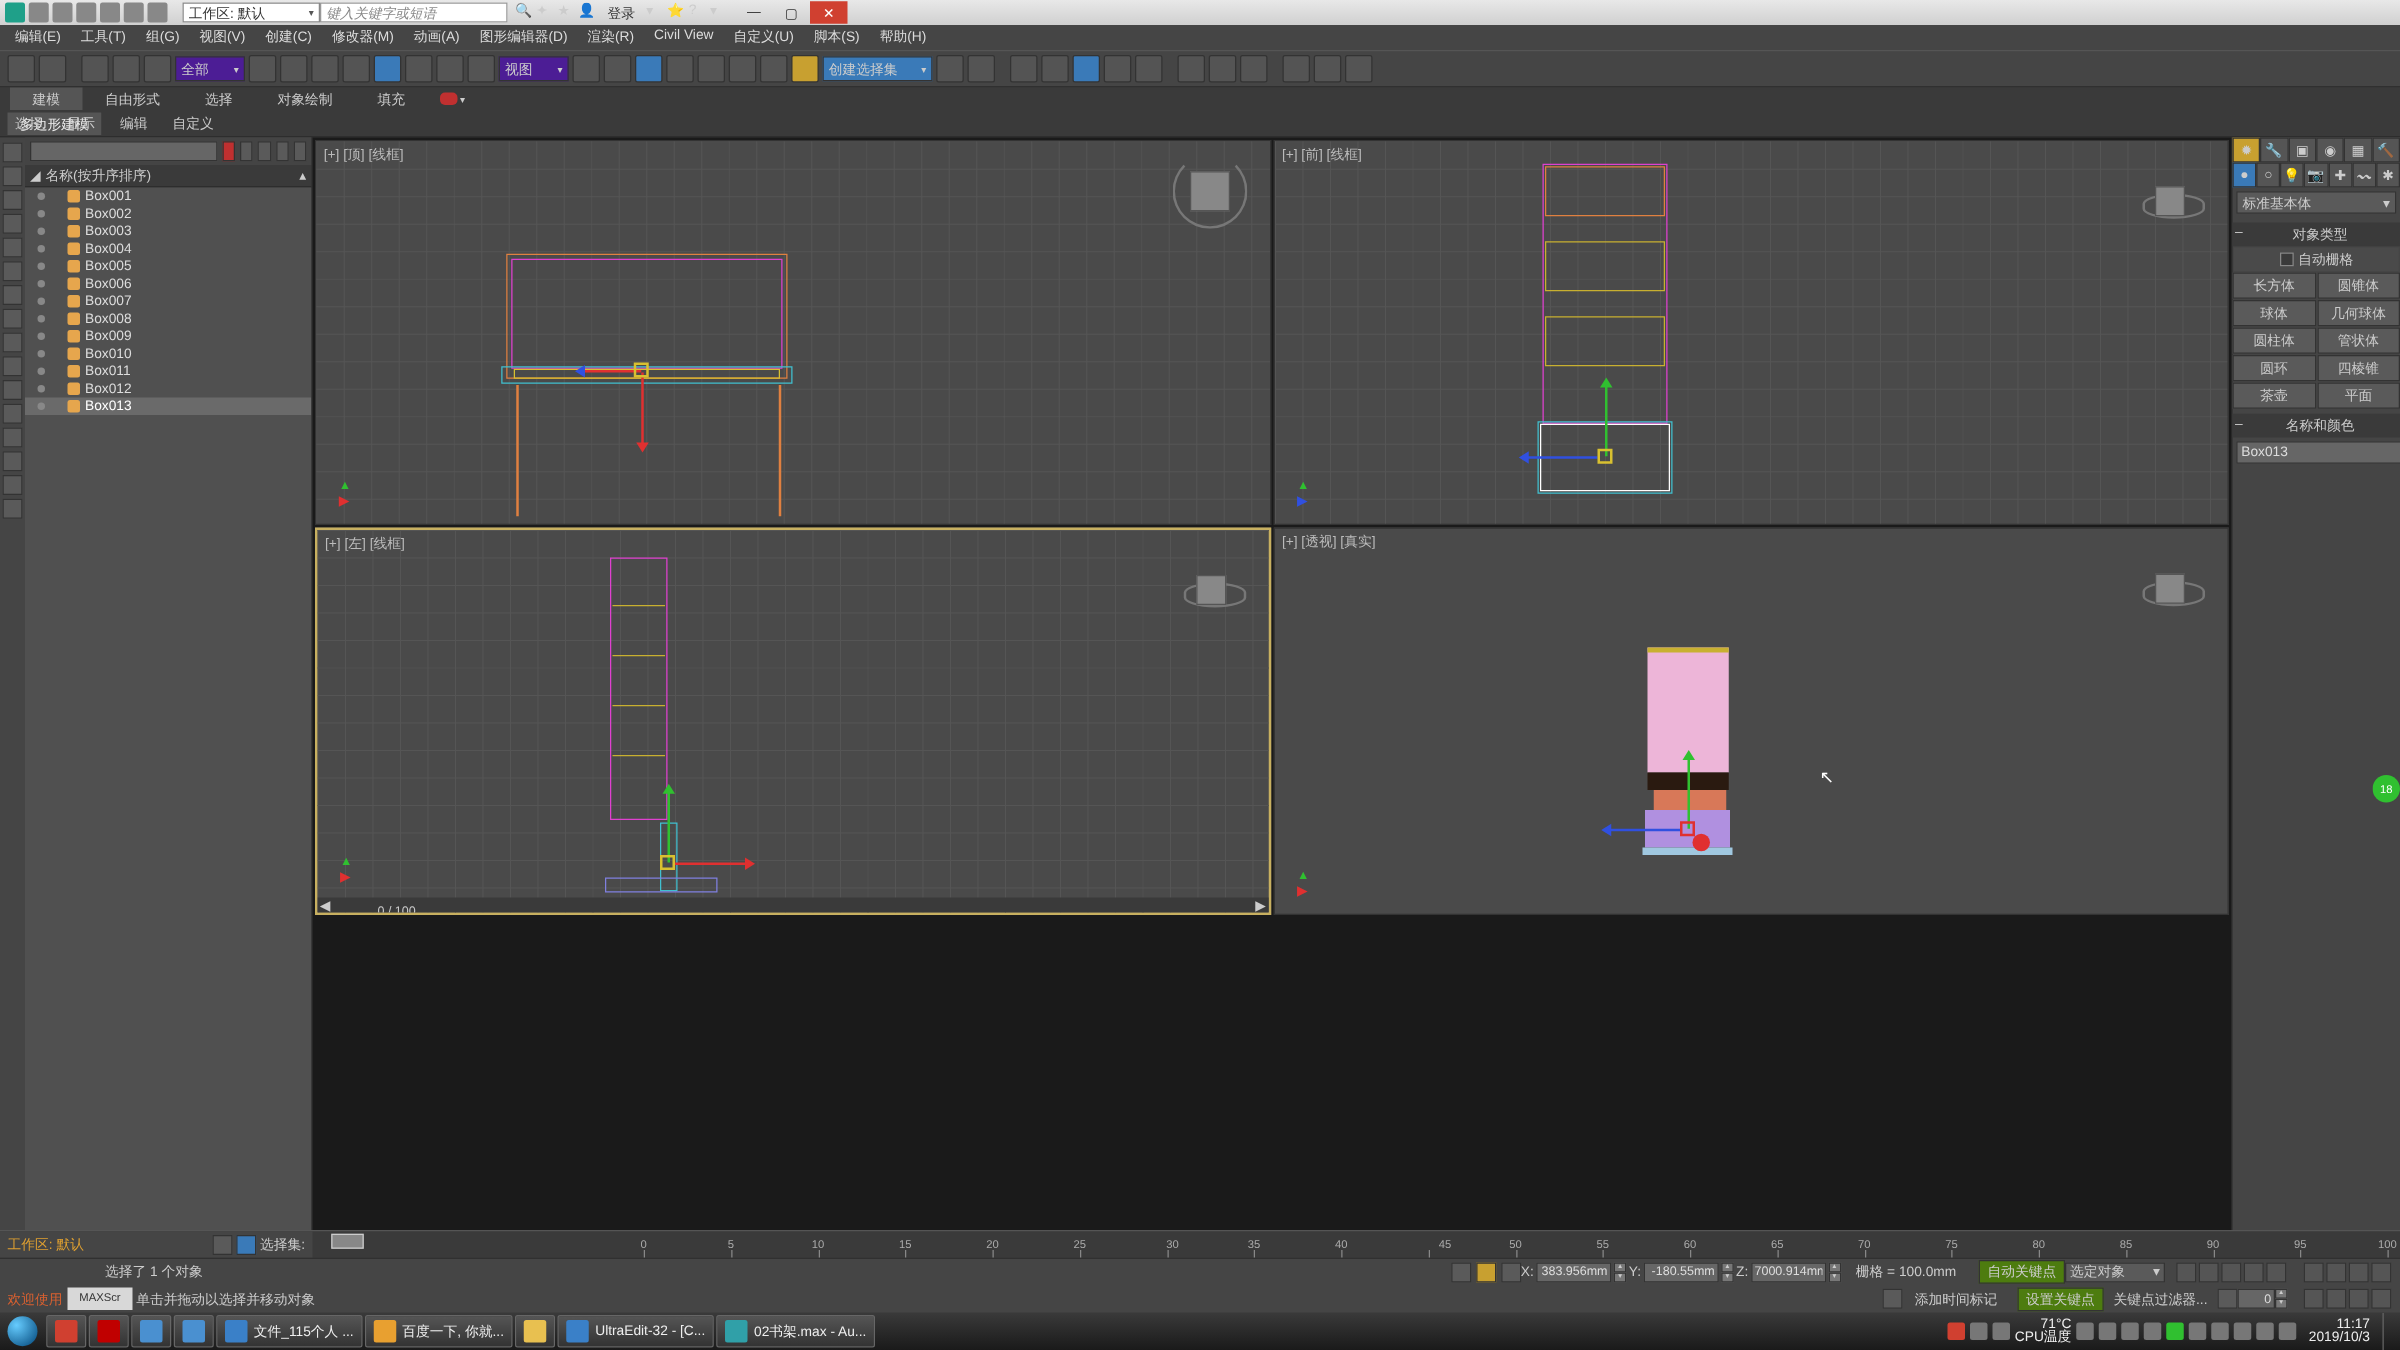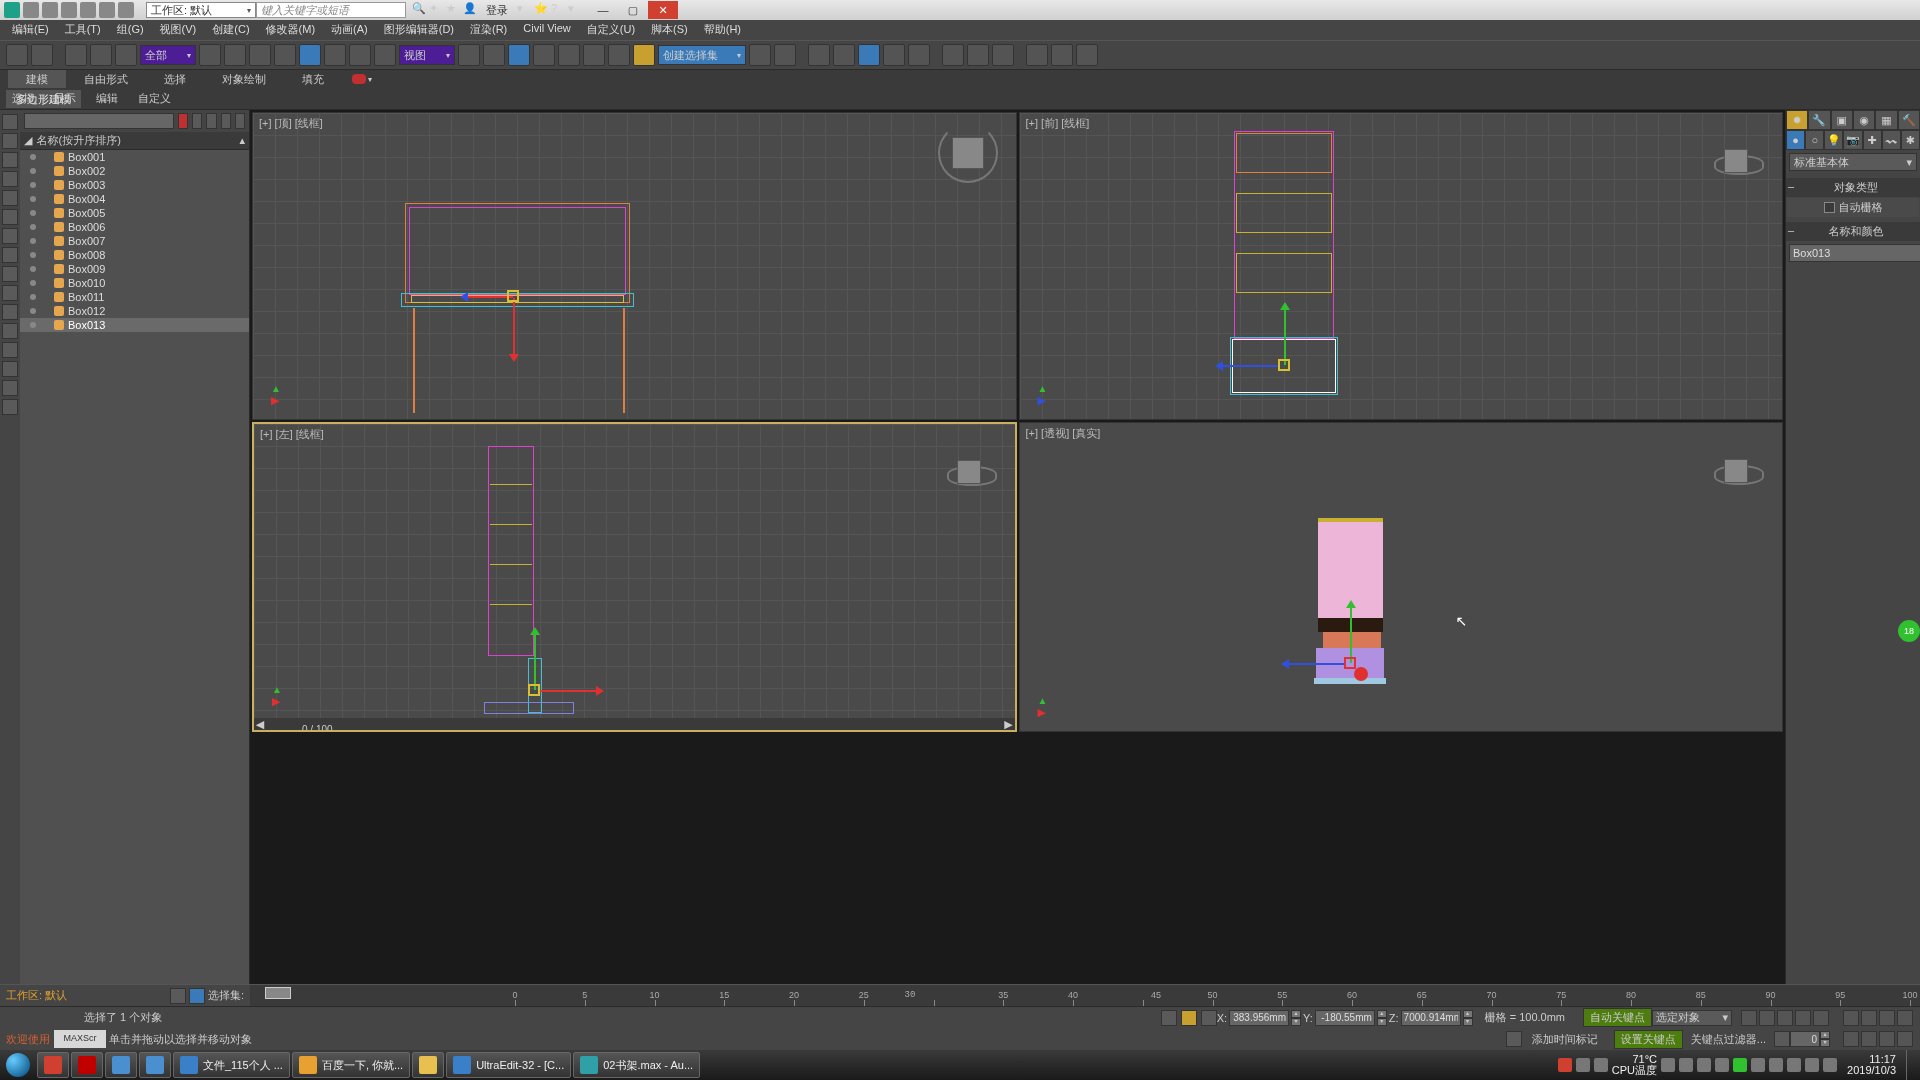--- a/index.html
+++ b/index.html
@@ -504,20 +504,32 @@
     </div>
     <div class="cmd-dd">
       <span>标准基本体</span>
         <span class="dd-arrow" style="margin-left:auto">▾</span>
     </div>
     <div class="cmd-section-title"><span style="float:left">–</span><span>对象类型</span></div>
     <div class="auto-chk">
         <div class="chk"></div>
         <span>自动栅格</span>
       </div>
+    <div class="prim-grid" id="prim-grid">
+        <div class="prim-btn">长方体</div>
+        <div class="prim-btn">圆锥体</div>
+        <div class="prim-btn">球体</div>
+        <div class="prim-btn">几何球体</div>
+        <div class="prim-btn">圆柱体</div>
+        <div class="prim-btn">管状体</div>
+        <div class="prim-btn">圆环</div>
+        <div class="prim-btn">四棱锥</div>
+        <div class="prim-btn">茶壶</div>
+        <div class="prim-btn">平面</div>
+      </div>
     <div class="cmd-section-title"><span style="float:left">–</span><span>名称和颜色</span></div>
     <div class="name-color">
       <input class="name-input" value="Box013" style="">
 
     </div>
   </div>
 </div>
 
 <div class="timeline">
   <div style="width:250px;height:100%;background:#454545;position:relative;display:flex;align-items:center;padding:0 6px">
@@ -535,21 +547,21 @@
       <div class="tick-label" style="left: 69.75px;">5</div>
       <div class="tick" style="left: 139.5px;"></div>
       <div class="tick-label" style="left: 139.5px;">10</div>
       <div class="tick" style="left: 209.25px;"></div>
       <div class="tick-label" style="left: 209.25px;">15</div>
       <div class="tick" style="left: 279px;"></div>
       <div class="tick-label" style="left: 279px;">20</div>
       <div class="tick" style="left: 348.75px;"></div>
       <div class="tick-label" style="left: 348.75px;">25</div>
       <div class="tick" style="left: 418.5px;"></div>
-      <div class="tick-label" style="left: 395px; font-family: Liberation Mono, monospace;">30</div>
+      <div class="tick-label" style="left: 423px;">30</div>
       <div class="tick" style="left: 488.25px;"></div>
       <div class="tick-label" style="left: 488.25px;">35</div>
       <div class="tick" style="left: 558px;"></div>
       <div class="tick-label" style="left: 558px;">40</div>
       <div class="tick" style="left: 627.75px;"></div>
       <div class="tick-label" style="left: 641px;">45</div>
       <div class="tick" style="left: 697.5px;"></div>
       <div class="tick-label" style="left: 697.5px;">50</div>
       <div class="tick" style="left: 767.25px;"></div>
       <div class="tick-label" style="left: 767.25px;">55</div>

